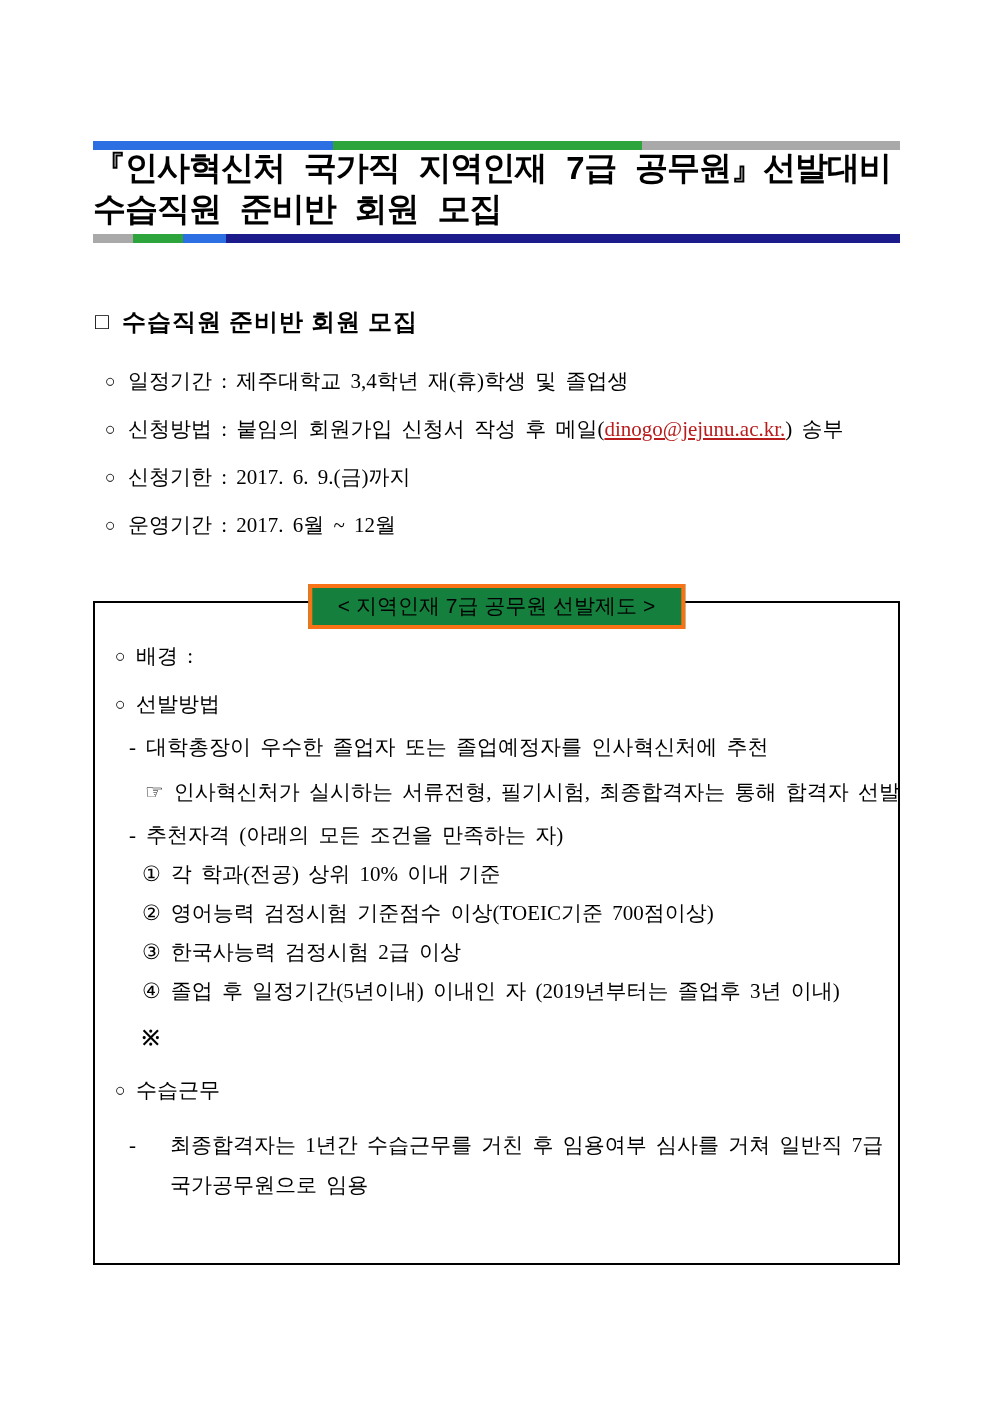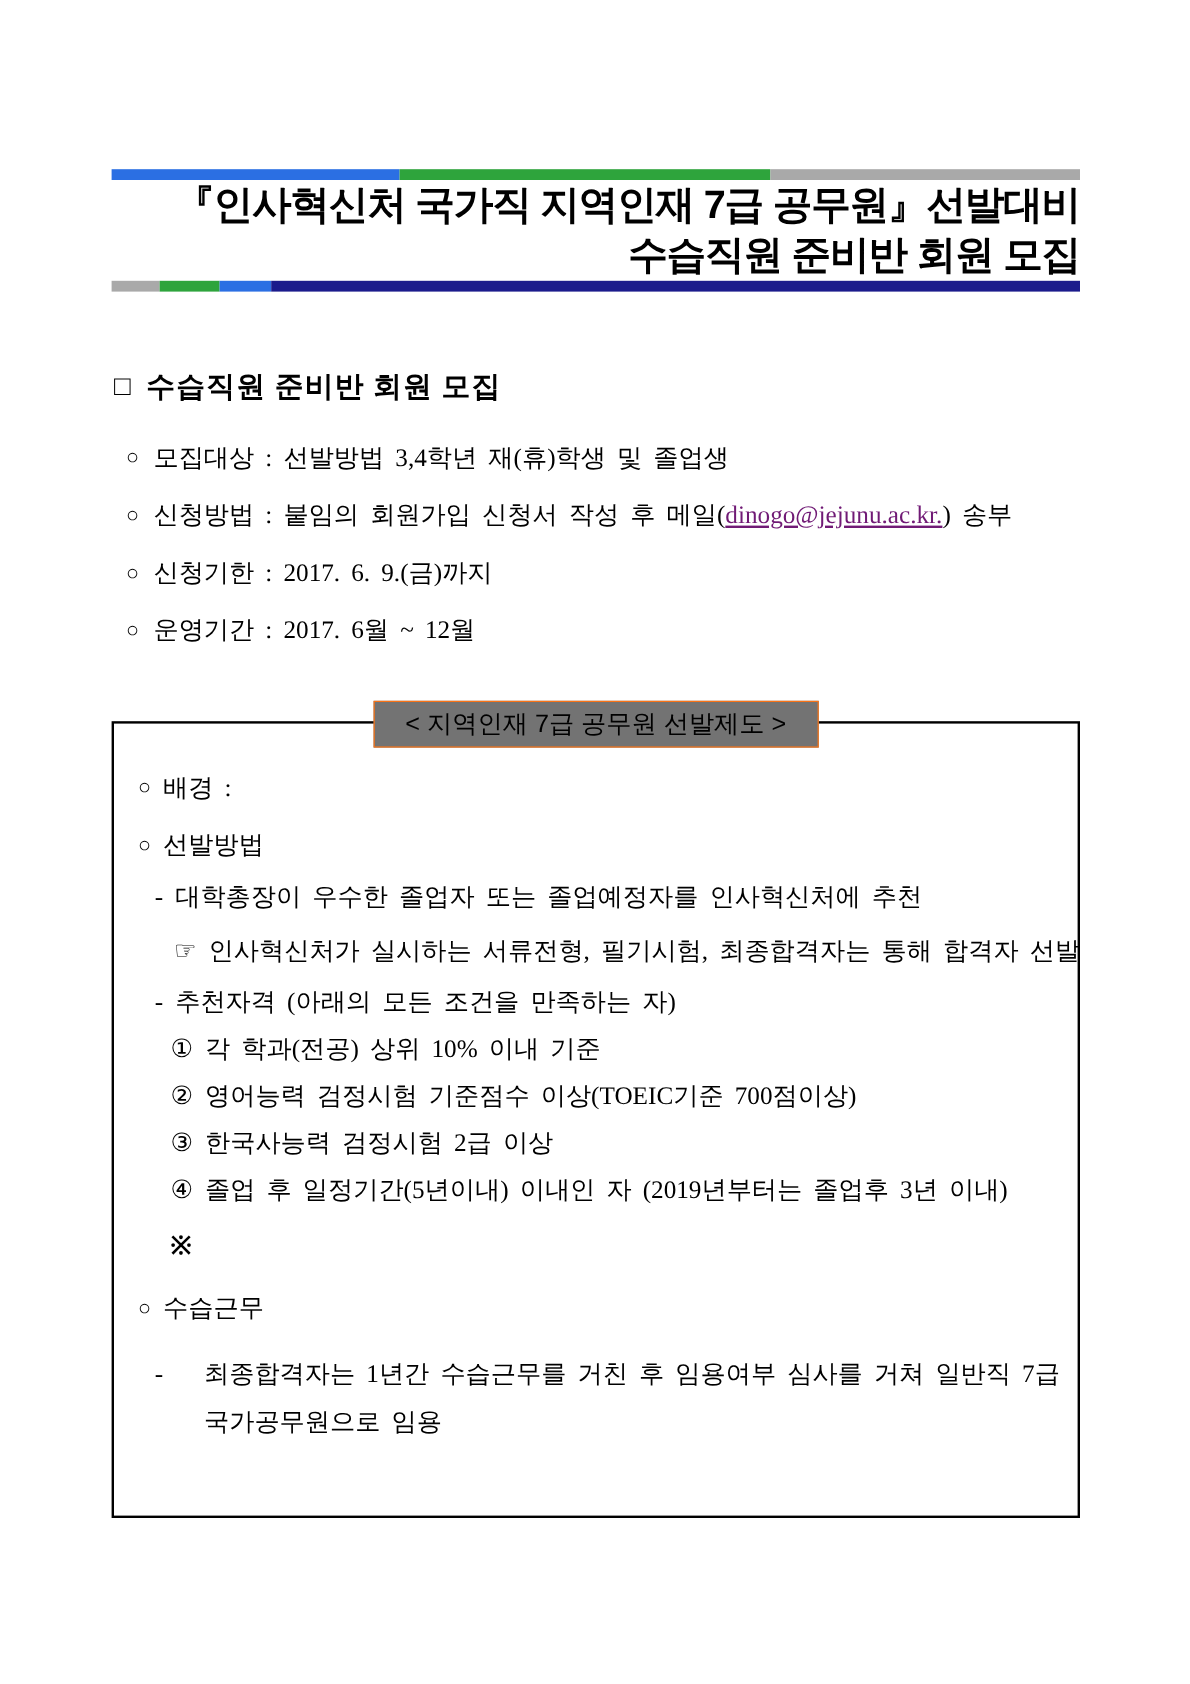--- a/index.html
+++ b/index.html
@@ -22,25 +22,25 @@
   .bar { display: flex; height: 9px; }
   .bar .seg { height: 100%; }
   .bar-top .seg1 { width: 29.8%; }
   .bar-top .seg2 { width: 38.2%; }
   .bar-top .seg3 { width: 32%; }
   .bar-bottom .seg1 { width: 5%; }
   .bar-bottom .seg2 { width: 6.2%; }
   .bar-bottom .seg3 { width: 5.3%; }
   .bar-bottom .seg4 { width: 83.5%; }
   .title {
-    font-family: Liberation Sans, sans-serif;
+    font-family: Liberation Mono, monospace;
     font-weight: 800;
     font-size: 33px;
     line-height: 41px;
-    text-align: right;
+    text-align: left;
     padding: 0 0 2px 0;
     letter-spacing: -1px;
   }
 
   
   .section-heading {
     margin-top: 63px;
     padding-left: 2px;
     font-size: 24px;
     font-weight: bold;
@@ -53,36 +53,36 @@
   .recruit-item {
     display: flex;
     padding-left: 12px;
     font-size: 21px;
     line-height: 26px;
     margin-bottom: 22px;
     word-spacing: 4px;
     white-space: nowrap;
   }
   .recruit-item .circ { font-size: 18px; margin-right: 12px; line-height: 26px; }
-  a.email { color: #701a75; text-decoration: underline; cursor: pointer; }
+  a.email { color: #b91c1c; text-decoration: underline; cursor: pointer; }
 
   
   .info-box {
     position: relative;
     margin-top: 63px;
     border: 2px solid #000;
     min-height: 664px;
     padding: 26px 10px 40px 20px;
   }
   .box-label {
     position: absolute;
     top: -19px; left: 50%;
     transform: translateX(-50%);
-    background: #737373;
-    border: 1px solid #f97316;
+    background: #15803d;
+    border: 4px solid #f97316;
     padding: 4px 26px 5px 26px;
     font-family: "Liberation Sans", "DejaVu Sans", sans-serif;
     font-size: 21px;
     white-space: nowrap;
     letter-spacing: 0px;
   }
   .box-row { font-size: 21px; line-height: 26px; word-spacing: 4px; }
   .lead-row { display: flex; }
   .lead-row .circ { font-size: 18px; margin-right: 10px; line-height: 26px; flex: none; }
   .lead-row .lead-label { flex: none; }
@@ -124,21 +124,21 @@
   </div>
 
   <div class="section-heading">
     <span class="sq">□</span>
     <span>수습직원 준비반 회원 모집</span>
   </div>
 
   <div class="recruit-items">
     <div class="recruit-item">
       <span class="circ">○</span>
-      <span>모집대상 : 선발방법 3,4학년 재(휴)학생 및 졸업생</span>
+      <span>일정기간 : 제주대학교 3,4학년 재(휴)학생 및 졸업생</span>
     </div>
     <div class="recruit-item">
       <span class="circ">○</span>
       <span><span>신청방법 : 붙임의 회원가입 신청서 작성 후 메일(</span><a class="email">dinogo@jejunu.ac.kr.</a><span>) 송부</span></span>
     </div>
     <div class="recruit-item">
       <span class="circ">○</span>
       <span>신청기한 : 2017. 6. 9.(금)까지</span>
     </div>
     <div class="recruit-item">

